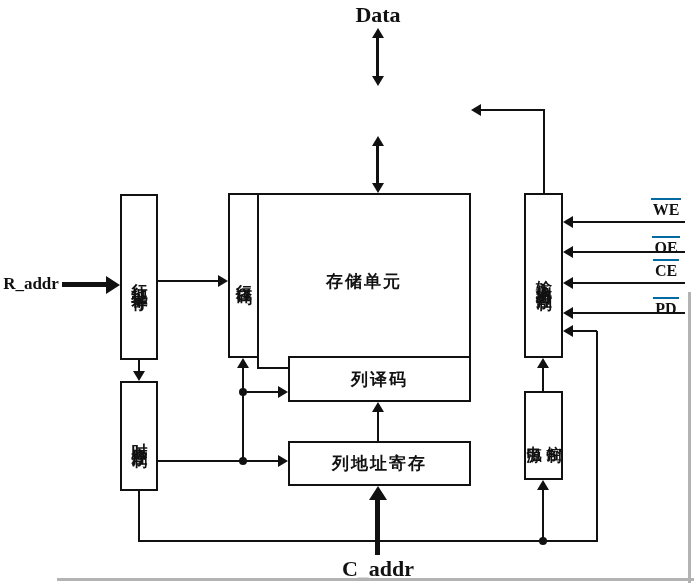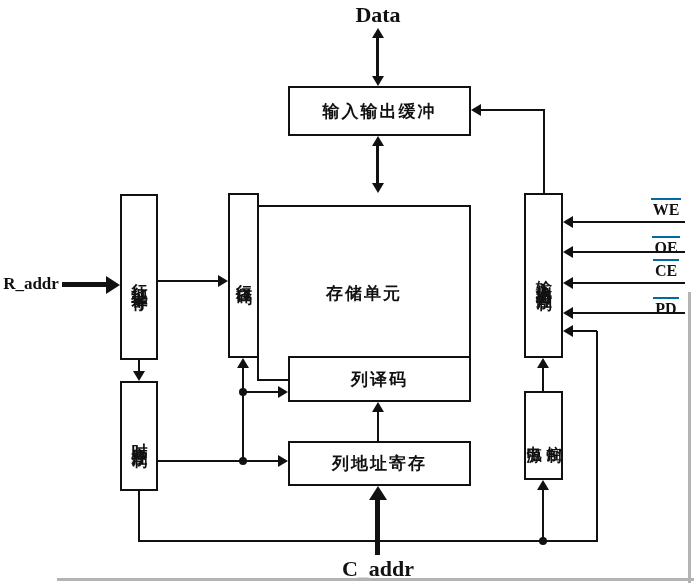--- a/index.html
+++ b/index.html
@@ -37,33 +37,30 @@
 </style>
 </head>
 <body>
 
 <div class="stage">
 
   <div class="ext-label" style="left:338px;top:2px;width:80px;">Data</div>
   <div class="ext-label" style="left:0px;top:274px;width:62px;font-size:17px;">R_addr</div>
   <div class="ext-label" style="left:336px;top:556px;width:84px;">C_addr</div>
 
-  <div class="box" style="left:288px;top:86px;width:183px;height:50px;">
-    <span class="htext">输入输出缓冲</span>
-  </div>
 
   <div class="box" style="left:120px;top:194px;width:38px;height:166px;">
     <span class="vtext">行地址寄存</span>
   </div>
 
   <div class="box" style="left:228px;top:193px;width:31px;height:165px;">
     <span class="vtext">行译码</span>
   </div>
 
-  <div class="box" style="left:257px;top:205px;width:214px;height:176px;">
+  <div class="box" style="left:257px;top:193px;width:214px;height:176px;">
     <div class="array-label">
       <div>存储单元</div>
     </div>
   </div>
 
   <div class="box" style="left:288px;top:356px;width:183px;height:46px;">
     <span class="htext">列译码</span>
   </div>
 
   <div class="box" style="left:288px;top:441px;width:183px;height:45px;">

